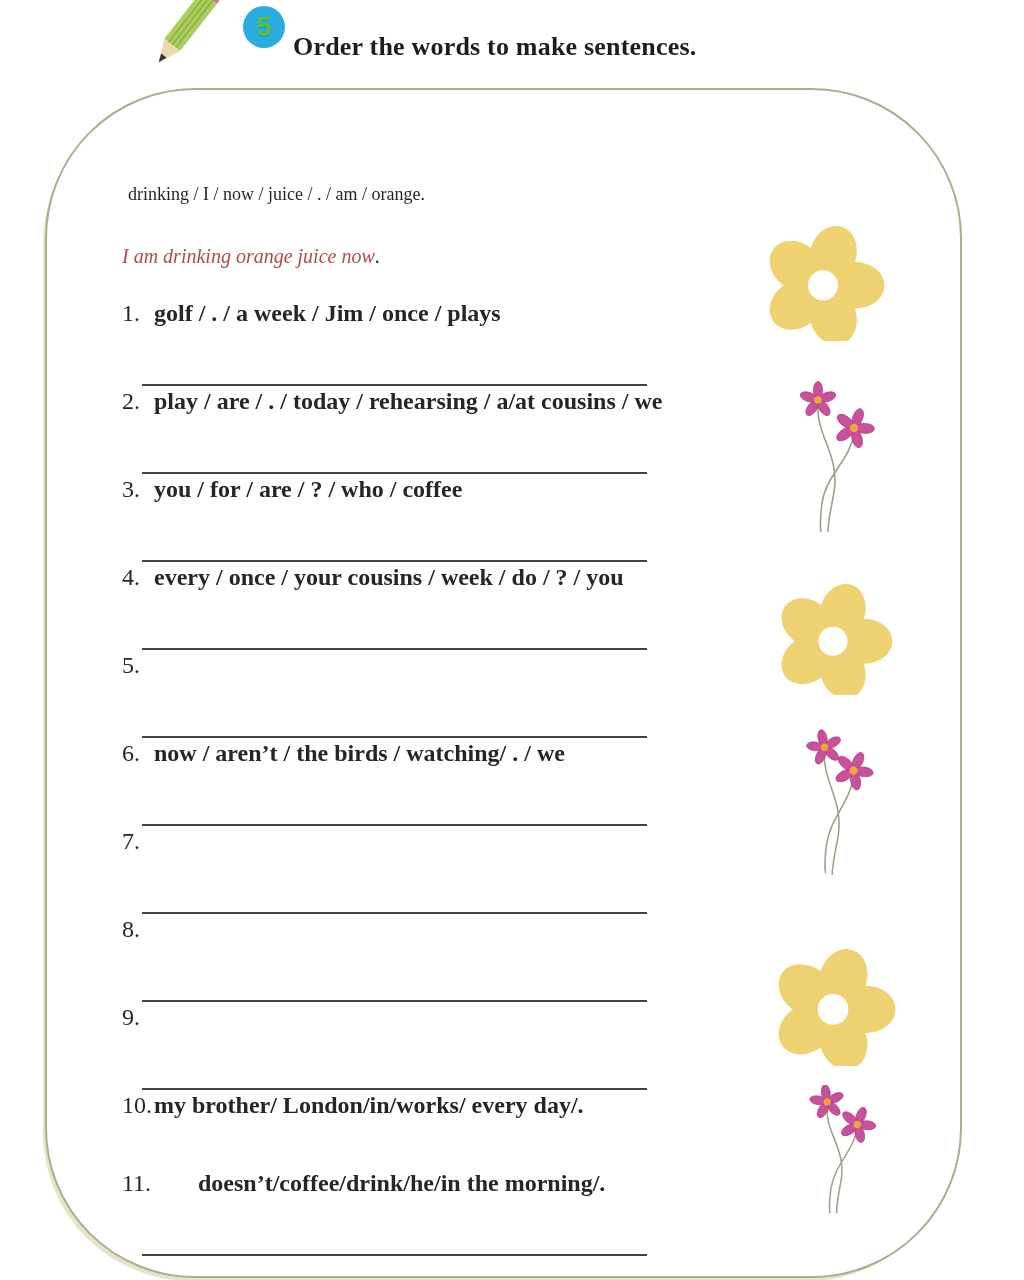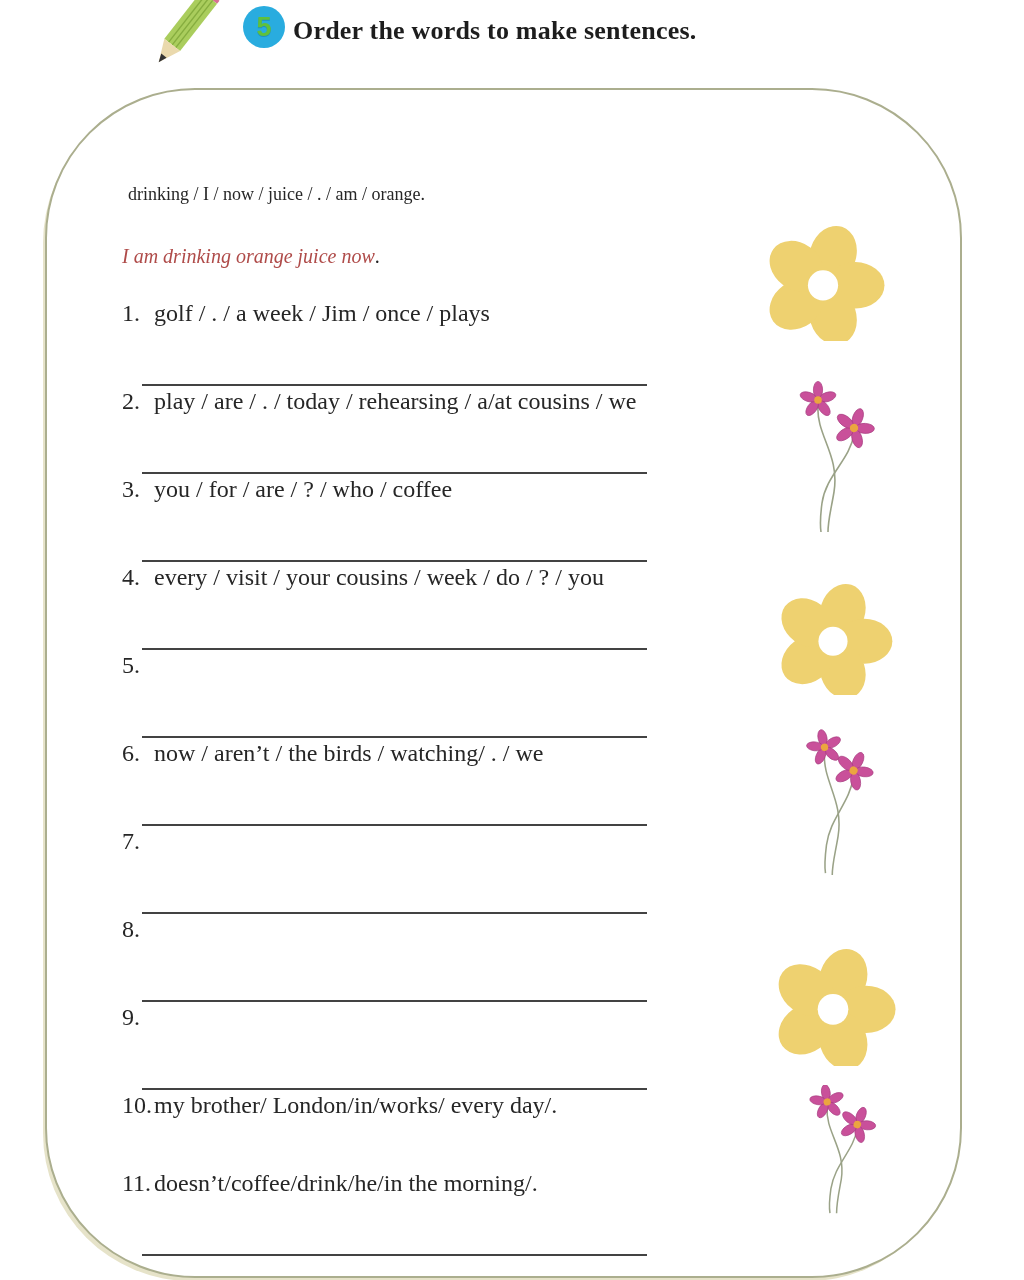--- a/index.html
+++ b/index.html
@@ -15,21 +15,21 @@
   }
   .badge {
     position:absolute; left:243px; top:6px; width:42px; height:42px;
     border-radius:50%; background:var(--badge_bg,#29acdf);
     color:var(--badge_text,#5fc03d);
     font-family:"Liberation Sans", sans-serif; font-weight:bold; font-size:27px;
     display:flex; align-items:center; justify-content:center;
     text-shadow:0 1px 0 rgba(0,60,90,.25);
   }
   .title {
-    position:absolute; left:293px; top:16px;
+    position:absolute; left:293px; top:32px;
     font-size:26px; font-weight:bold; color:#1d1d1d; letter-spacing:.2px;
   }
 
   
   .frame {
     position:absolute; left:45px; top:88px; width:913px; height:1186px;
     border:2px solid var(--border_olive,#abae8e);
     border-radius:150px;
     box-shadow:-4px 5px 0 -2px #e6e3c9;
     background:#fff;
@@ -43,23 +43,23 @@
   .answer {
     margin-top:32px; height:30px; line-height:30px; font-size:20px;
     font-style:italic; color:var(--answer_red,#af4b49);
   }
   .answer .period { color:#222222; font-style:normal; }
 
   .item-row {
     display:flex; height:30px; line-height:30px; font-size:24px; color:#262626;
   }
   .item-row .num { min-width:32px; flex:0 0 auto; }
-  .item-row .txt { white-space:nowrap; }
+  .item-row .txt { white-space:nowrap;font-weight:bold; }
   .item-row.first { margin-top:27px; }
-  .item-row.gap-before { margin-top:48px; }
+  .item-row.gap-before { margin-top:48px;gap:44px; }
   .blank-line {
     margin-top:56px; margin-left:20px; width:505px; height:0;
     border-top:2px solid #434343;
   }
 
   
   .deco { position:absolute; }
   .yf1 { left:760px; top:225px; }
   .yf2 { left:770px; top:583px; }
   .yf3 { left:768px; top:948px; }
@@ -117,21 +117,21 @@
     <span class="txt">play / are / . / today / rehearsing / a/at cousins / we</span>
   </div>
         <div class="blank-line"></div>
         <div class="item-row">
     <span class="num">3.</span>
     <span class="txt">you / for / are / ? / who / coffee</span>
   </div>
         <div class="blank-line"></div>
         <div class="item-row">
     <span class="num">4.</span>
-    <span class="txt">every / visit / your cousins / week / do / ? / you</span>
+    <span class="txt">every / once / your cousins / week / do / ? / you</span>
   </div>
         <div class="blank-line"></div>
         <div class="item-row">
     <span class="num">5.</span>
   </div>
         <div class="blank-line"></div>
         <div class="item-row">
     <span class="num">6.</span>
     <span class="txt">now / aren’t / the birds / watching/ . / we</span>
   </div>

